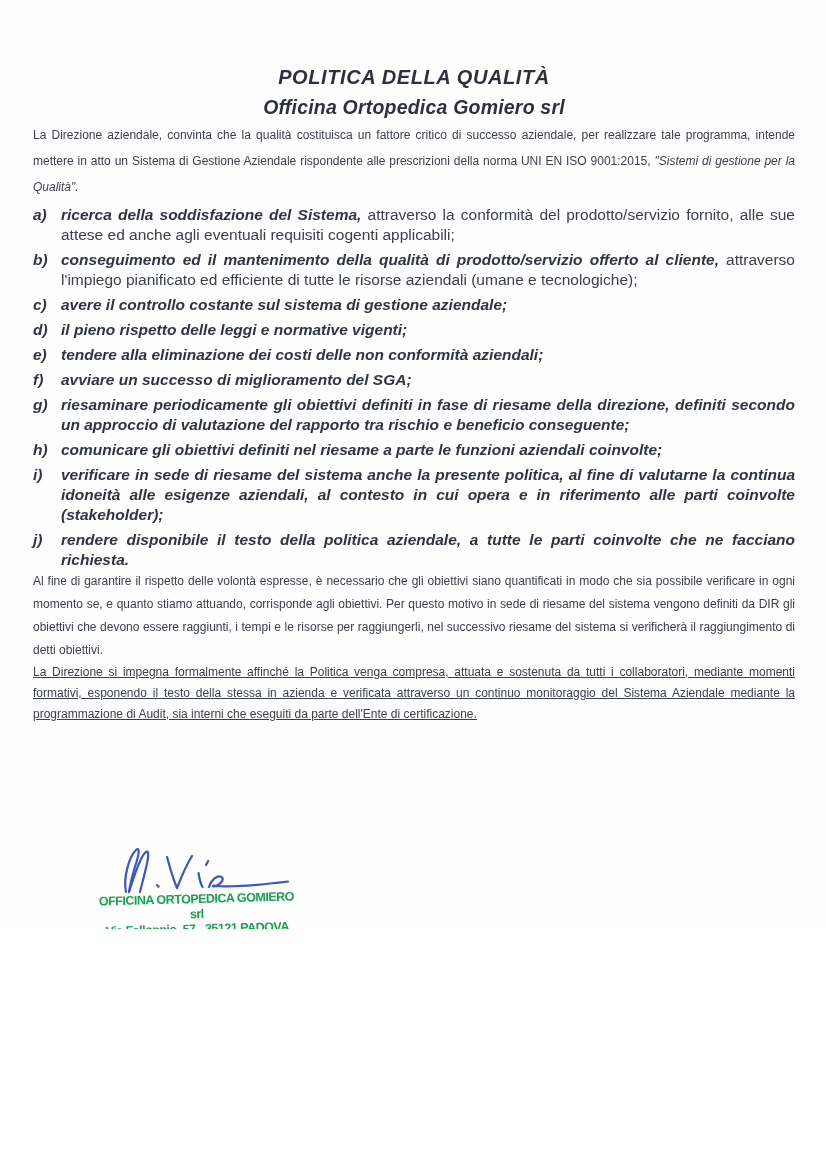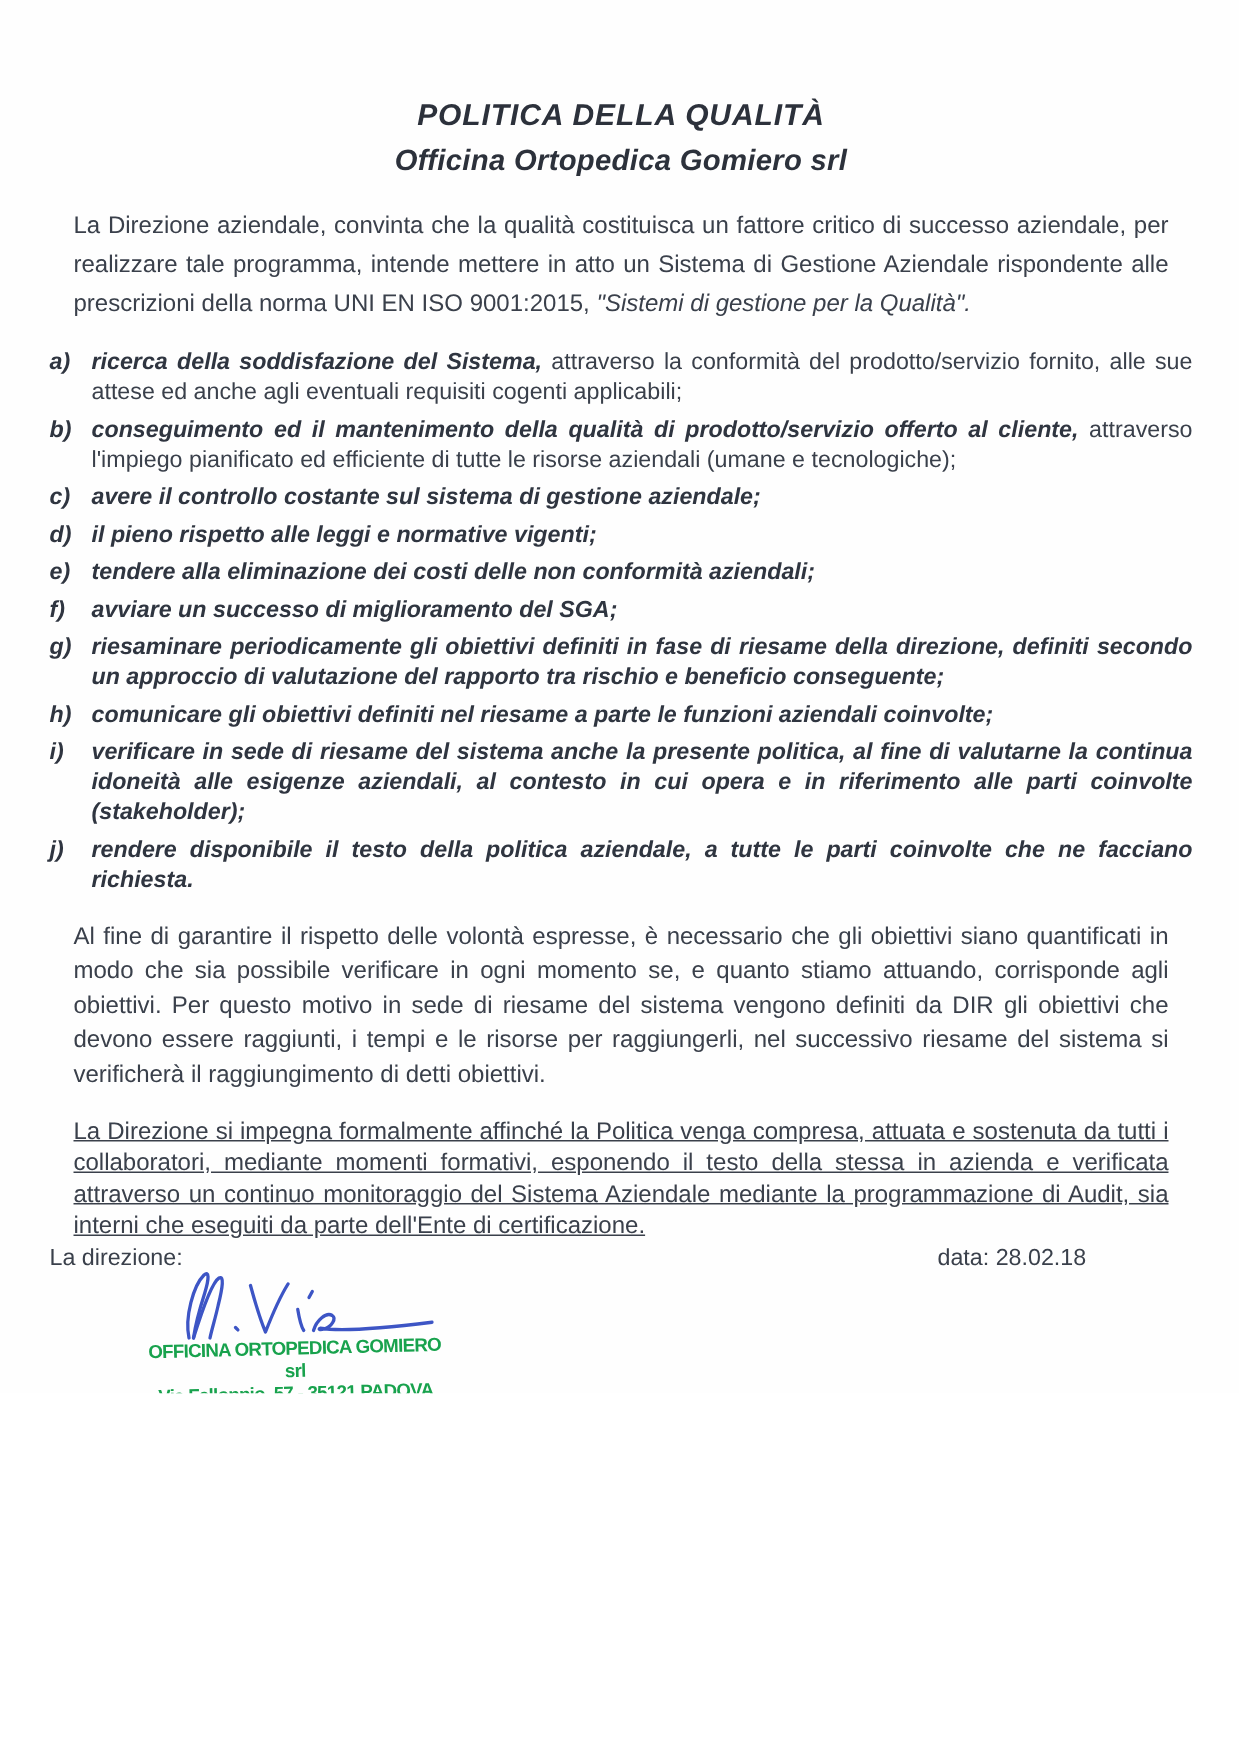--- a/index.html
+++ b/index.html
@@ -10,21 +10,21 @@
     font-family:"Liberation Sans", sans-serif;
     color:#3a404b;
     overflow:hidden;
   }
   .content{position:absolute;left:33px;top:0;width:762px;}
 
   .title-block{margin-top:62px;text-align:center;font-weight:bold;font-style:italic;color:#2c313b;}
   .title-line1{font-size:20px;line-height:30px;letter-spacing:.6px;}
   .title-line2{font-size:19.5px;line-height:30px;letter-spacing:.2px;}
 
-  p.par{margin:16px;font-size:16px;text-align:justify;}
+  p.par{margin:0;font-size:12px;text-align:justify;}
   .p1{margin-top:30px;line-height:26px;}
   .p1 .it{font-style:italic;}
   .p2{margin-top:3px;line-height:20px;text-align:left;}
 
   .obj{margin:0;padding:0;list-style:none;}
   .obj-item{display:flex;margin-top:5px;font-size:15.5px;line-height:20px;
             font-weight:bold;font-style:italic;color:#2f3540;}
   .obj-label{flex:0 0 28px;}
   .obj-text{flex:1;text-align:justify;}
   .obj-tail{font-weight:normal;font-style:normal;color:#3a404b;}
@@ -69,21 +69,21 @@
       <div class="obj-item">
         <span class="obj-label">b)</span>
         <span class="obj-text"><span>conseguimento ed il mantenimento della qualità di prodotto/servizio offerto al cliente,</span><span class="obj-tail"> attraverso l'impiego pianificato ed efficiente di tutte le risorse aziendali (umane e tecnologiche);</span></span>
       </div>
       <div class="obj-item">
         <span class="obj-label">c)</span>
         <span class="obj-text"><span>avere il controllo costante sul sistema di gestione aziendale;</span><span class="obj-tail"></span></span>
       </div>
       <div class="obj-item">
         <span class="obj-label">d)</span>
-        <span class="obj-text"><span>il pieno rispetto alle leggi e normative vigenti;</span><span class="obj-tail"></span></span>
+        <span class="obj-text"><span>il pieno rispetto delle leggi e normative vigenti;</span><span class="obj-tail"></span></span>
       </div>
       <div class="obj-item">
         <span class="obj-label">e)</span>
         <span class="obj-text"><span>tendere alla eliminazione dei costi delle non conformità aziendali;</span><span class="obj-tail"></span></span>
       </div>
       <div class="obj-item">
         <span class="obj-label">f)</span>
         <span class="obj-text"><span>avviare un successo di miglioramento del SGA;</span><span class="obj-tail"></span></span>
       </div>
       <div class="obj-item">
@@ -101,24 +101,20 @@
       <div class="obj-item">
         <span class="obj-label">j)</span>
         <span class="obj-text"><span>rendere disponibile il testo della politica aziendale, a tutte le parti coinvolte che ne facciano richiesta.</span><span class="obj-tail"></span></span>
       </div>
     </div>
 
     <p class="par p3">Al fine di garantire il rispetto delle volontà espresse, è necessario che gli obiettivi siano quantificati in modo che sia possibile verificare in ogni momento se, e quanto stiamo attuando, corrisponde agli obiettivi. Per questo motivo in sede di riesame del sistema vengono definiti da DIR gli obiettivi che devono essere raggiunti, i tempi e le risorse per raggiungerli, nel successivo riesame del sistema si verificherà il raggiungimento di detti obiettivi.</p>
     <p class="par p4">La Direzione si impegna formalmente affinché la Politica venga compresa, attuata e sostenuta da tutti i collaboratori, mediante momenti formativi, esponendo il testo della stessa in azienda e verificata attraverso un continuo monitoraggio del Sistema Aziendale mediante la programmazione di Audit, sia interni che eseguiti da parte dell'Ente di certificazione.</p>
   </div>
 
-  <div class="sig-row">
-    <span>La direzione:</span>
-    <span class="date-label">data: 28.02.18</span>
-  </div>
 
   <div class="signature">
     <svg viewBox="0 0 190 55">
       <g fill="none" stroke="#3d55c5" stroke-width="2.2" stroke-linecap="round" stroke-linejoin="round">
         <path d="M16 48 C13 34 19 13 26 6 C29.5 3 29.5 8 26.5 18 C23 29 20 41 19 48"></path>
         <path d="M19 48 C24 32 31 11 36 8 C39.5 6 38.5 14 35.5 26 C33.5 35 31 43 30 48"></path>
         <path d="M47 41 l1.6 1.6"></path>
         <path d="M57 13 C60 24 64 37 67 44 C70.5 35 77 20 82 12"></path>
         <path d="M88.5 29 C89.5 35 90.5 40 92.5 43"></path>
         <path d="M96 21 l2.2 -4"></path>

